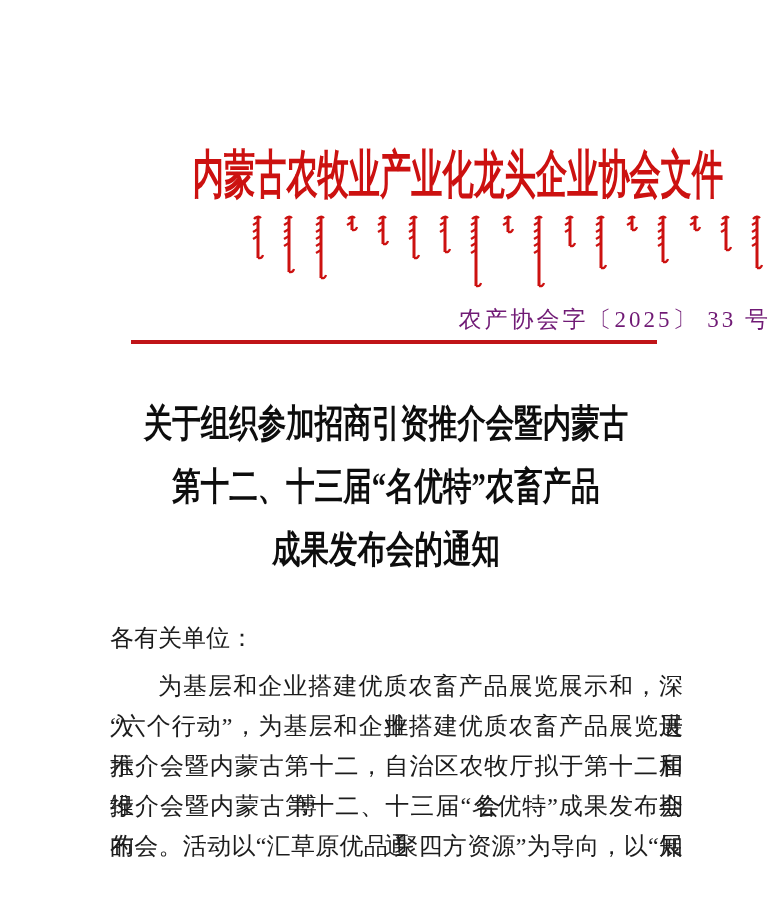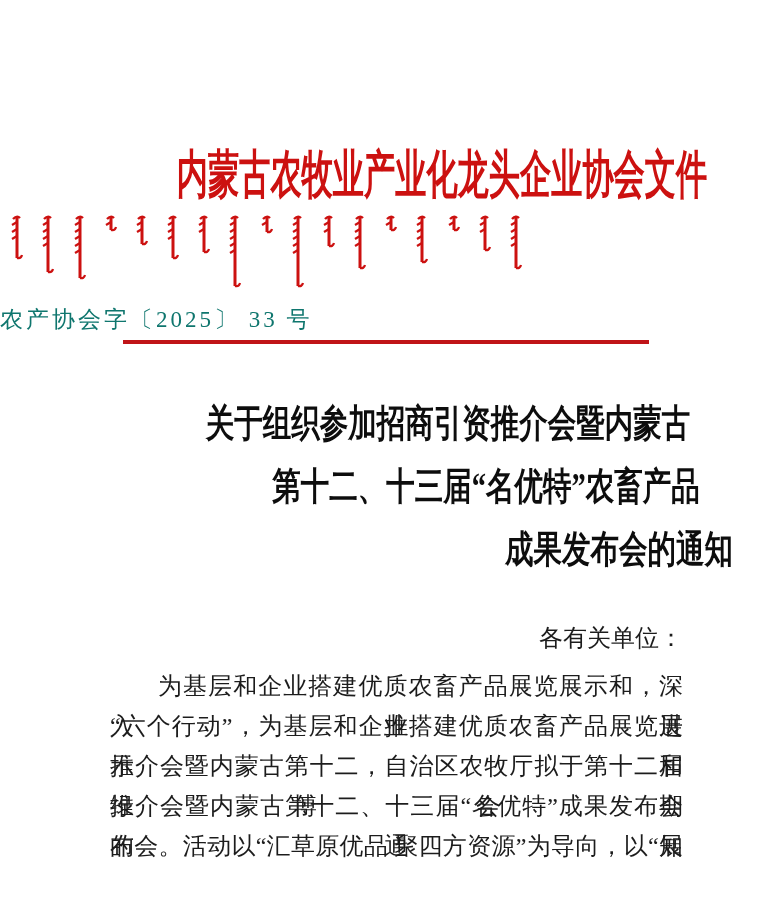--- a/index.html
+++ b/index.html
@@ -12,22 +12,22 @@
     width: 771px;
     height: 902px;
     margin: 0 auto;
     background: #ffffff;
     overflow: hidden;
     font-family: "Liberation Serif", "DejaVu Serif", serif;
   }
   
   .masthead {
     position: absolute;
-    top: 0; left: 0; right: 0;
-    text-align: left;
+    top: 0; left: 16px; right: 0;
+    text-align: right;
   }
   .org-title {
     margin-top: 147px;
     height: 58px;
     line-height: 56px;
     font-size: 52px;
     font-weight: bold;
     color: #cc1110;
     white-space: nowrap;
     letter-spacing: 0;
@@ -38,35 +38,35 @@
     transform-origin: center;
   }
   .mongolian-row {
     margin-top: 9px;
     height: 76px;
   }
   .doc-number {
     margin-top: 16px;
     font-size: 23px;
     line-height: 27px;
-    color: #0f766e;
+    color: #701a75;
     letter-spacing: 3px;
     white-space: nowrap;
   }
   .red-rule {
     width: 526px;
     height: 4px;
     margin: 7px auto 0 auto;
     background: #c01418;
   }
   
   .notice-title {
     position: absolute;
     top: 392px; left: 0; right: 0;
-    text-align: right;
+    text-align: center;
     color: #0d0d0d;
   }
   .title-line {
     height: 63px;
     line-height: 63px;
     font-size: 38px;
     font-weight: bold;
     white-space: nowrap;
   }
   .title-line .squeeze {
@@ -79,21 +79,21 @@
     position: absolute;
     top: 618px;
     left: 110px;
     width: 573px;
     color: #1c1c1c;
     font-size: 24px;
   }
   .salutation {
     line-height: 40px;
     height: 40px;
-    text-align: right;
+    text-align: left;
   }
   .paragraph {
     margin-top: 8px;
   }
   .para-line {
     height: 40px;
     line-height: 40px;
     white-space: nowrap;
     text-align: justify;
     text-align-last: justify;

